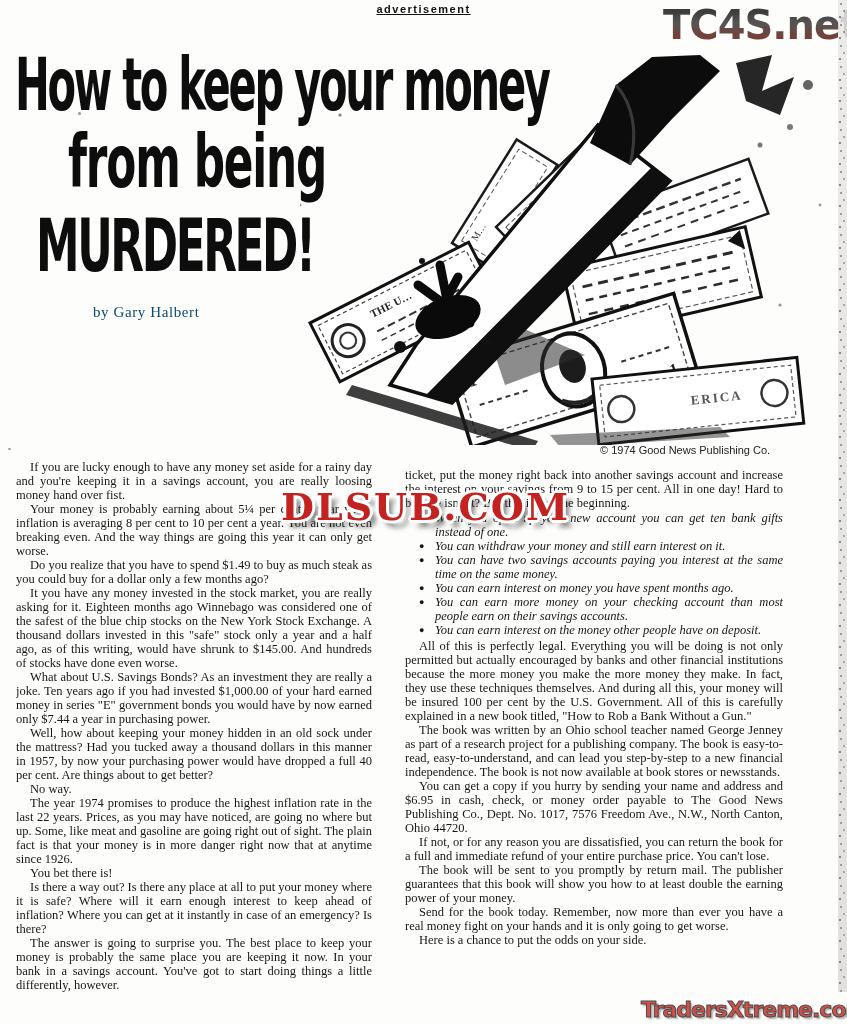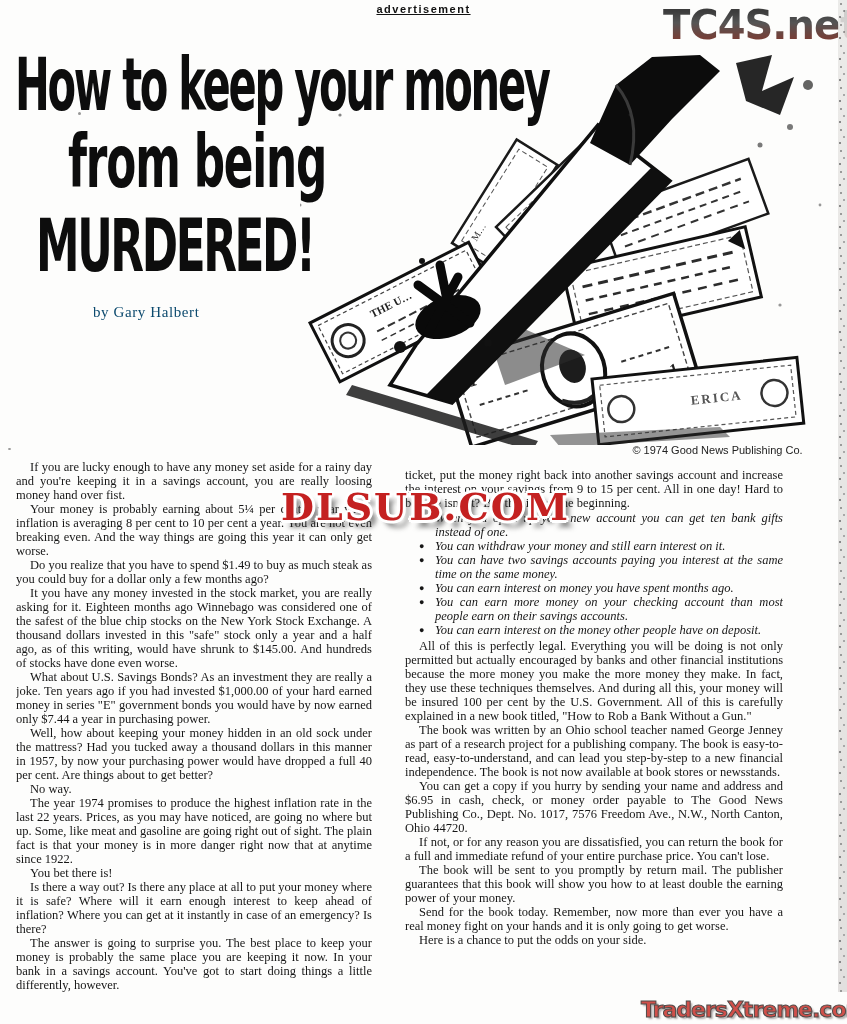--- a/index.html
+++ b/index.html
@@ -70,21 +70,21 @@
   .byline {
     position:absolute; left:93px; top:304px;
     font-size:15px; letter-spacing:.6px; color:#0c4a6e;
   }
 
   
   .illus { position:absolute; left:300px; top:55px; width:547px; height:390px; }
 
   .copyright {
     position:absolute; left:600px; top:444px; width:235px;
-    text-align:center;
+    text-align:left;
     font-family:"Liberation Sans", sans-serif;
     font-size:11px; color:#222;
   }
 
   
   .col {
     position:absolute;
     font-size:12.5px; line-height:14px;
     text-align:justify; color:#161616;
   }
@@ -226,21 +226,21 @@
   <div class="copyright">© 1974 Good News Publishing Co.</div>
 
   <div class="col col1">
       <p>If you are lucky enough to have any money set aside for a rainy day and you're keeping it in a savings account, you are really loosing money hand over fist.</p>
       <p>Your money is probably earning about 5¼ per cent a year while inflation is averaging 8 per cent to 10 per cent a year. You are not even breaking even. And the way things are going this year it can only get worse.</p>
       <p>Do you realize that you have to spend $1.49 to buy as much steak as you could buy for a dollar only a few months ago?</p>
       <p>It you have any money invested in the stock market, you are really asking for it. Eighteen months ago Winnebago was considered one of the safest of the blue chip stocks on the New York Stock Exchange. A thousand dollars invested in this "safe" stock only a year and a half ago, as of this writing, would have shrunk to $145.00. And hundreds of stocks have done even worse.</p>
       <p>What about U.S. Savings Bonds? As an investment they are really a joke. Ten years ago if you had invested $1,000.00 of your hard earned money in series "E" government bonds you would have by now earned only $7.44 a year in purchasing power.</p>
       <p>Well, how about keeping your money hidden in an old sock under the mattress? Had you tucked away a thousand dollars in this manner in 1957, by now your purchasing power would have dropped a full 40 per cent. Are things about to get better?</p>
       <p>No way.</p>
-      <p>The year 1974 promises to produce the highest inflation rate in the last 22 years. Prices, as you may have noticed, are going no where but up. Some, like meat and gasoline are going right out of sight. The plain fact is that your money is in more danger right now that at anytime since 1922.</p>
+      <p>The year 1974 promises to produce the highest inflation rate in the last 22 years. Prices, as you may have noticed, are going no where but up. Some, like meat and gasoline are going right out of sight. The plain fact is that your money is in more danger right now that at anytime since 1926.</p>
       <p>You bet there is!</p>
       <p>Is there a way out? Is there any place at all to put your money where it is safe? Where will it earn enough interest to keep ahead of inflation? Where you can get at it instantly in case of an emergency? Is there?</p>
       <p>The answer is going to surprise you. The best place to keep your money is probably the same place you are keeping it now. In your bank in a savings account. You've got to start doing things a little differently, however.</p>
     </div>
 
   <div class="col col2">
     <p class="intro">ticket, put the money right back into another savings account and increase the interest on your savings from 9 to 15 per cent. All in one day! Hard to believe isn't it? But this is just the beginning.</p>
     <ul class="benefits">
         <li>When you open up your new account you can get ten bank gifts instead of one.</li>
         <li>You can withdraw your money and still earn interest on it.</li>

